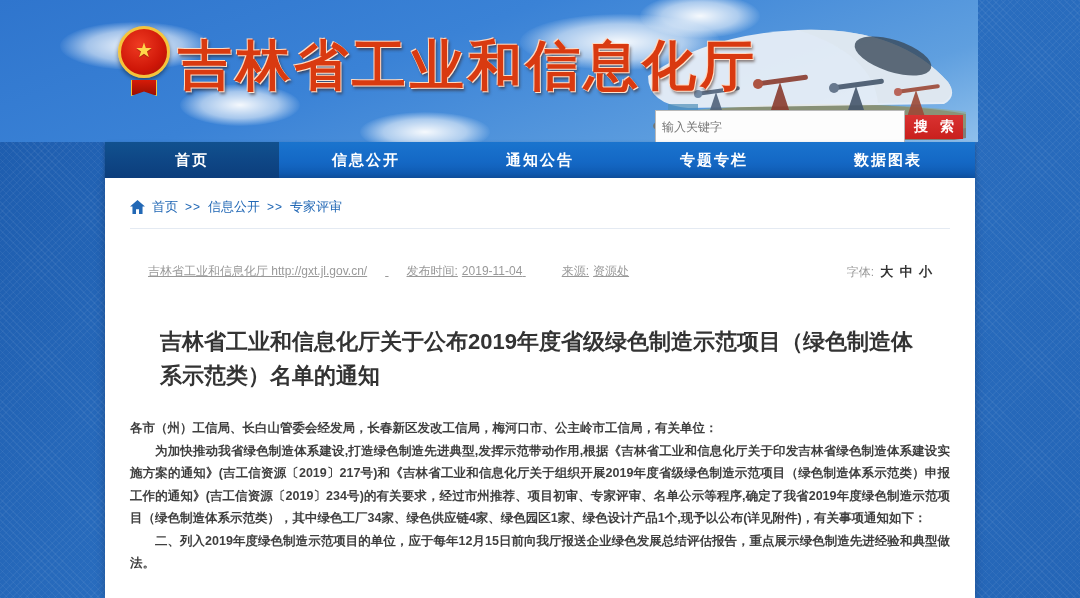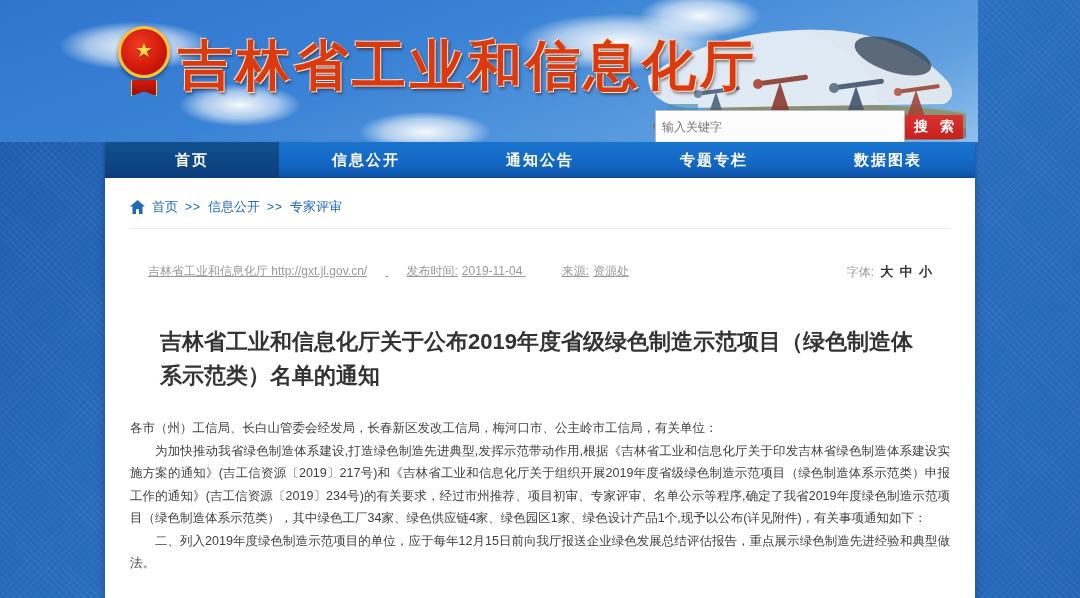--- a/index.html
+++ b/index.html
@@ -73,21 +73,21 @@
     font-size:12px; color:#999;text-decoration:underline;}
   .meta .seg{margin:0 18px;}
   .meta .val{margin-left:4px;}
   .font-widget{position:absolute; right:18px; top:0; color:#999;}
   .font-size-option{color:#333; font-weight:bold; font-size:13px; cursor:pointer; margin-left:3px;}
 
   .article-title{margin:44px 30px 0; font-size:22px; font-weight:bold;
     color:#333; line-height:34px; font-family:"Liberation Sans","DejaVu Sans",sans-serif;}
 
   .body-text{margin-top:24px; font-size:12.5px; color:#3f3f3f; line-height:22.5px; text-align:justify;}
-  .body-text p{text-indent:2em;}
+  .body-text p{text-indent:2em;font-weight:bold;}
   .body-text p.noindent{text-indent:0;}
 </style>
 </head>
 <body>
 
 <div class="page">
 
   <div class="banner">
     <div class="sky">
       <div class="cloud c1"></div>

